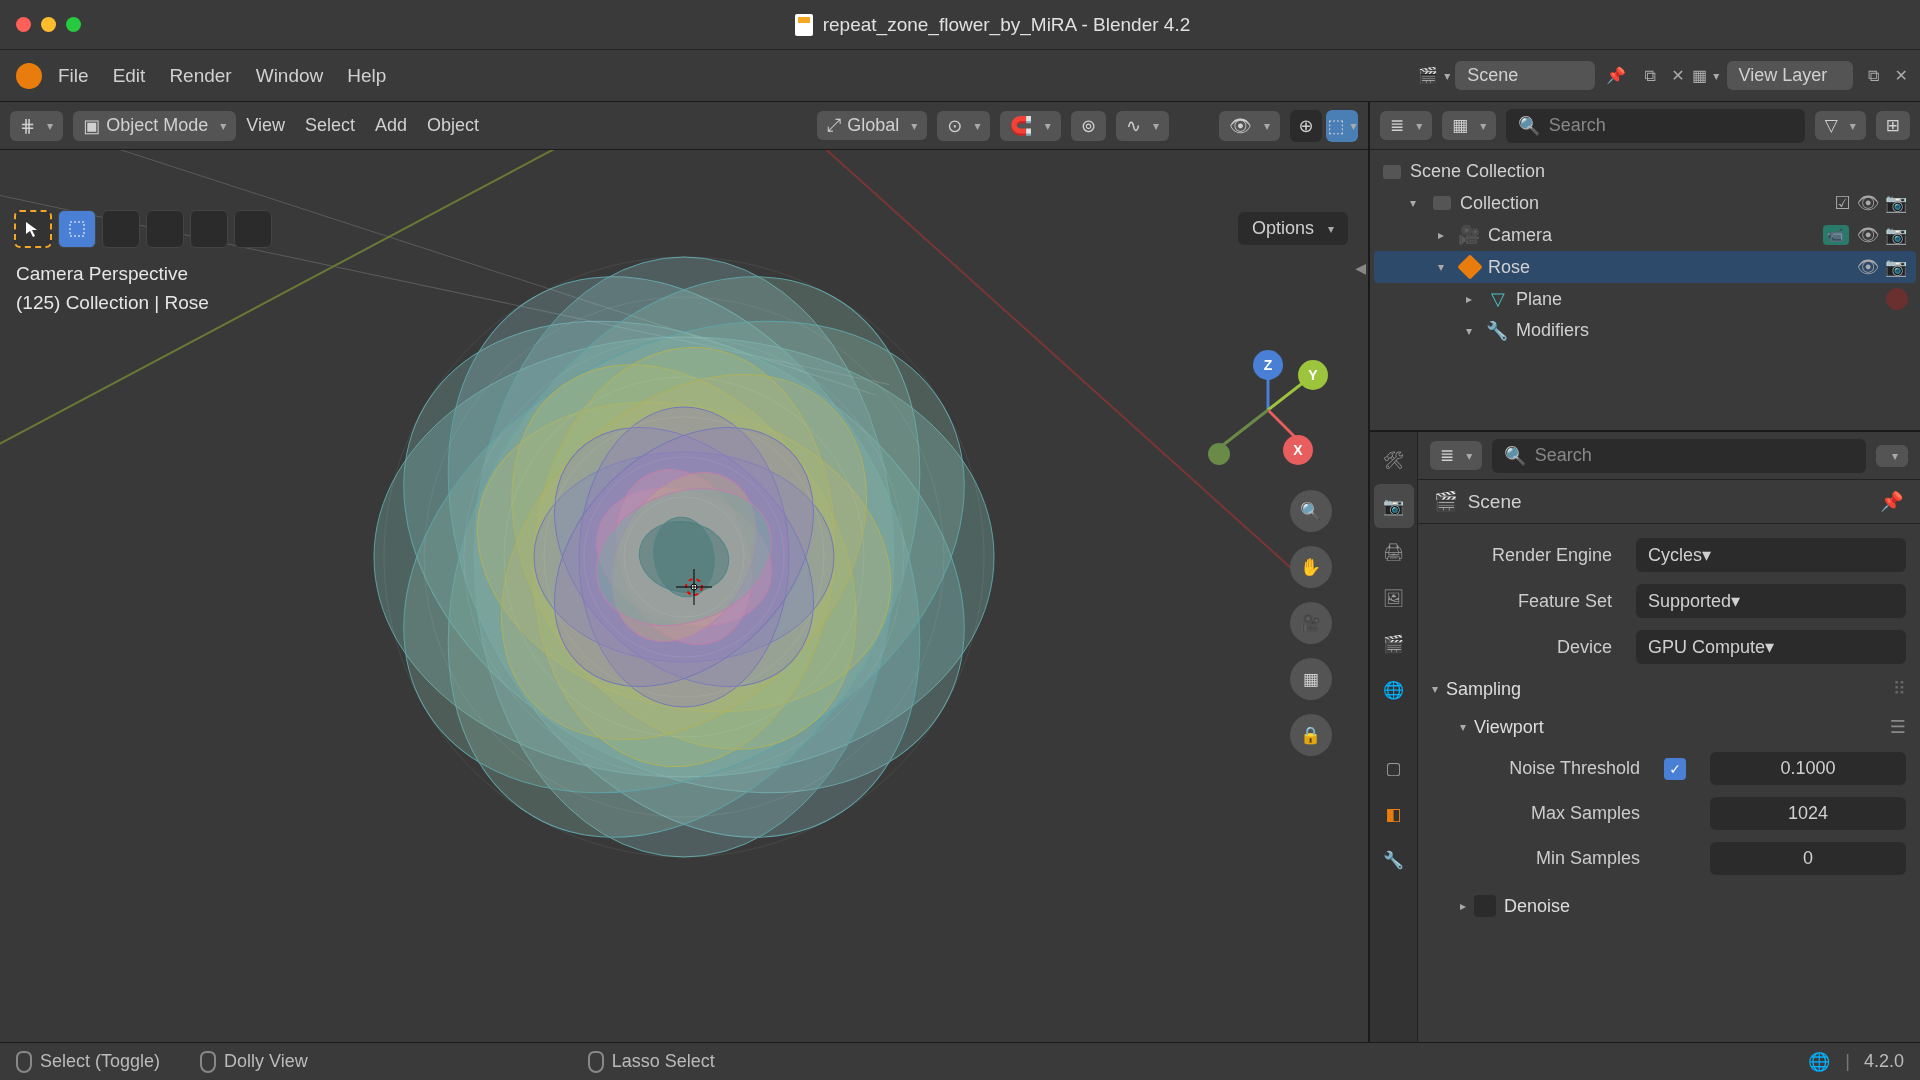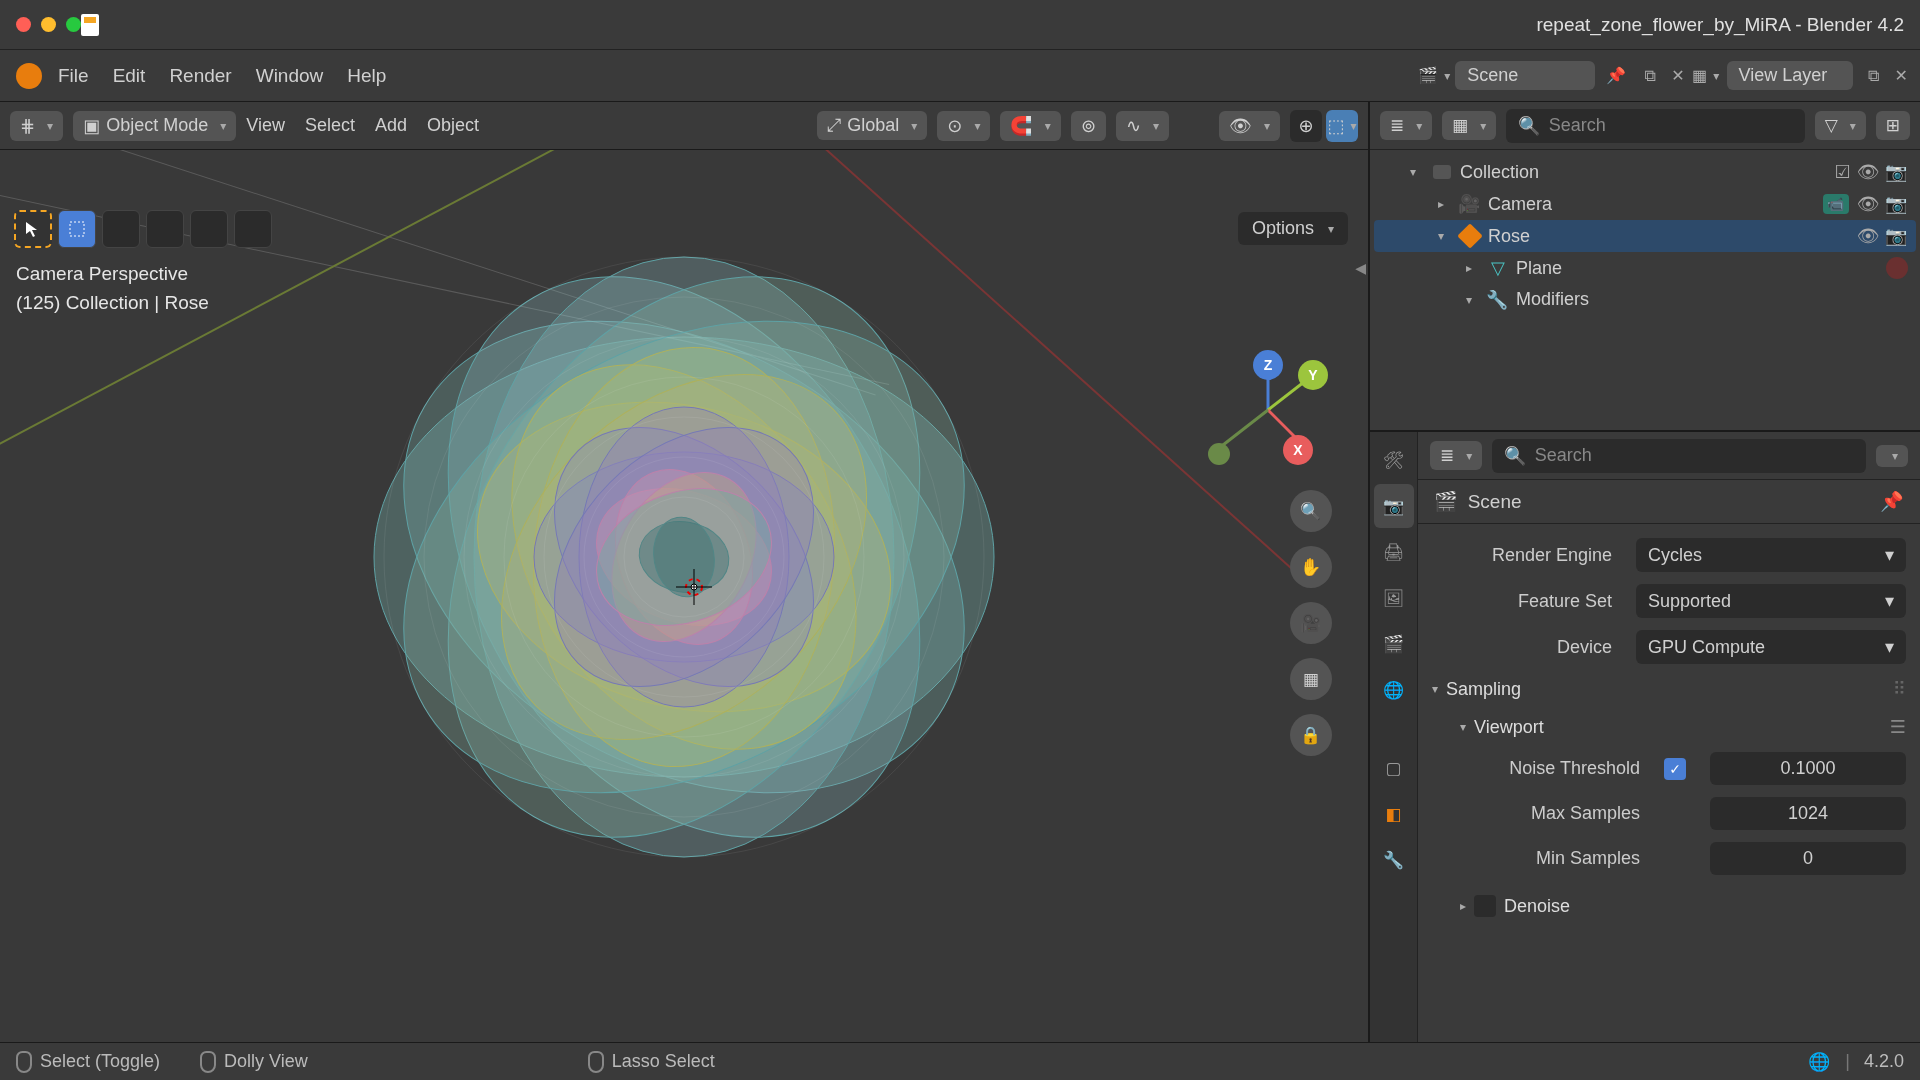--- a/index.html
+++ b/index.html
@@ -5,21 +5,21 @@
 * { margin: 0; padding: 0; box-sizing: border-box; font-family: -apple-system, BlinkMacSystemFont, "Segoe UI", sans-serif; }
 body { background: #1e1e1e; color: #d0d0d0; width: 1920px; height: 1080px; overflow: hidden; font-size: 17px; }
 
 
 .titlebar { height: 50px; background: #3a3a3a; display: flex; align-items: center; padding: 0 16px; border-bottom: 1px solid #222; }
 .traffic-lights { display: flex; gap: 10px; }
 .traffic-light { width: 15px; height: 15px; border-radius: 50%; }
 .tl-red { background: #ff5f56; }
 .tl-yellow { background: #ffbd2e; }
 .tl-green { background: #27c93f; }
-.title-center { flex: 1; text-align: center; font-weight: 500; color: #e0e0e0; font-size: 19px; display:flex; align-items:center; justify-content:space-between; gap:10px;}
+.title-center { flex: 1; text-align: center; font-weight: 500; color: #e0e0e0; font-size: 19px; display:flex; align-items:center; justify-content:center; gap:10px;}
 .file-icon { width:18px; height:22px; background:#fff; border-radius:2px; position:relative;}
 .file-icon::after{content:''; position:absolute; top:3px; left:3px; right:3px; height:6px; background:#f5a623;}
 
 
 .menubar { height: 52px; background: #3a3a3a; display: flex; align-items: center; border-bottom: 1px solid #1a1a1a; }
 .blender-logo { width: 26px; height: 26px; background: #e87d0d; border-radius: 50%; margin: 0 16px; position:relative;}
 .menubar .menus { display: flex; gap: 24px; padding-right: 40px; font-size: 19px;}
 .menubar .menus span { cursor: pointer; }
 .workspace-tabs { display: flex; gap: 28px; color: #aaa; font-size: 19px; padding-left:60px;}
 .workspace-tabs span { cursor: pointer; }
@@ -99,21 +99,21 @@
 .badge-cam { background:#2a7a6a; color:#6de; padding:2px 4px; border-radius:4px; font-size:14px;}
 .badge-geo { width:22px; height:22px; background:#6a3030; border-radius:50%;}
 
 
 .properties { flex: 1; display: flex; flex-direction: column; overflow:hidden;}
 .prop-header { height: 48px; display: flex; align-items: center; padding: 0 12px; gap: 10px; border-bottom:1px solid #222;}
 .prop-breadcrumb { display:flex; align-items:center; gap:10px; padding:10px 16px; font-size:19px; border-bottom:1px solid #222;}
 .prop-body { flex:1; padding: 8px 14px; overflow-y:auto; font-size:18px;}
 .prop-row { display: flex; align-items: center; padding: 6px 0; gap: 24px; }
 .prop-label { width: 180px; text-align: right; color: #ccc; }
-.prop-value { flex: 1; background: #2b2b2b; border-radius: 6px; padding: 6px 12px; display:flex; align-items:center; justify-content:space-between;}
+.prop-value { flex: 1; background: #2b2b2b; border-radius: 6px; padding: 6px 12px; display:flex; align-items:center; }
 .prop-value.num { justify-content:center; text-align:right;}
 .panel-header { display:flex; align-items:center; gap:8px; padding:8px 0; font-size:18px; color:#ddd;}
 .panel-header .chev { font-size:12px; color:#aaa;}
 .sub-panel { padding-left:28px;}
 .checkbox { width:22px; height:22px; background:#4a7fd6; border-radius:4px; display:flex; align-items:center; justify-content:center; color:#fff; font-size:14px;}
 .checkbox.off { background:#2b2b2b;}
 
 
 .statusbar { height: 38px; background: #3a3a3a; border-top: 1px solid #1a1a1a; display: flex; align-items: center; padding: 0 16px; gap: 40px; font-size: 18px; color: #bbb; }
 .status-item { display:flex; align-items:center; gap:8px;}
@@ -335,20 +335,26 @@
           <div class="hdr-btn chevdown">≣</div>
           <div class="hdr-btn chevdown">▦</div>
           <div class="search-box">
             <span>🔍</span>
             <span placeholder="Search">Search</span>
           </div>
           <div class="hdr-btn chevdown">▽</div>
           <div class="hdr-btn">⊞</div>
         </div>
         <div class="outliner-tree">
+          <div class="tree-row">
+            <span class="tree-icon">
+                <span class="coll-icon"></span>
+              </span>
+            <span class="tree-label">Scene Collection</span>
+          </div>
           <div class="tree-row">
             <span class="tree-indent" style="width:20px"></span>
             <span class="disclosure">▾</span>
             <span class="tree-icon">
                 <span class="coll-icon"></span>
               </span>
             <span class="tree-label">Collection</span>
             <span class="tree-toggles">
                 <span>☑</span>
                 <span>👁</span>

